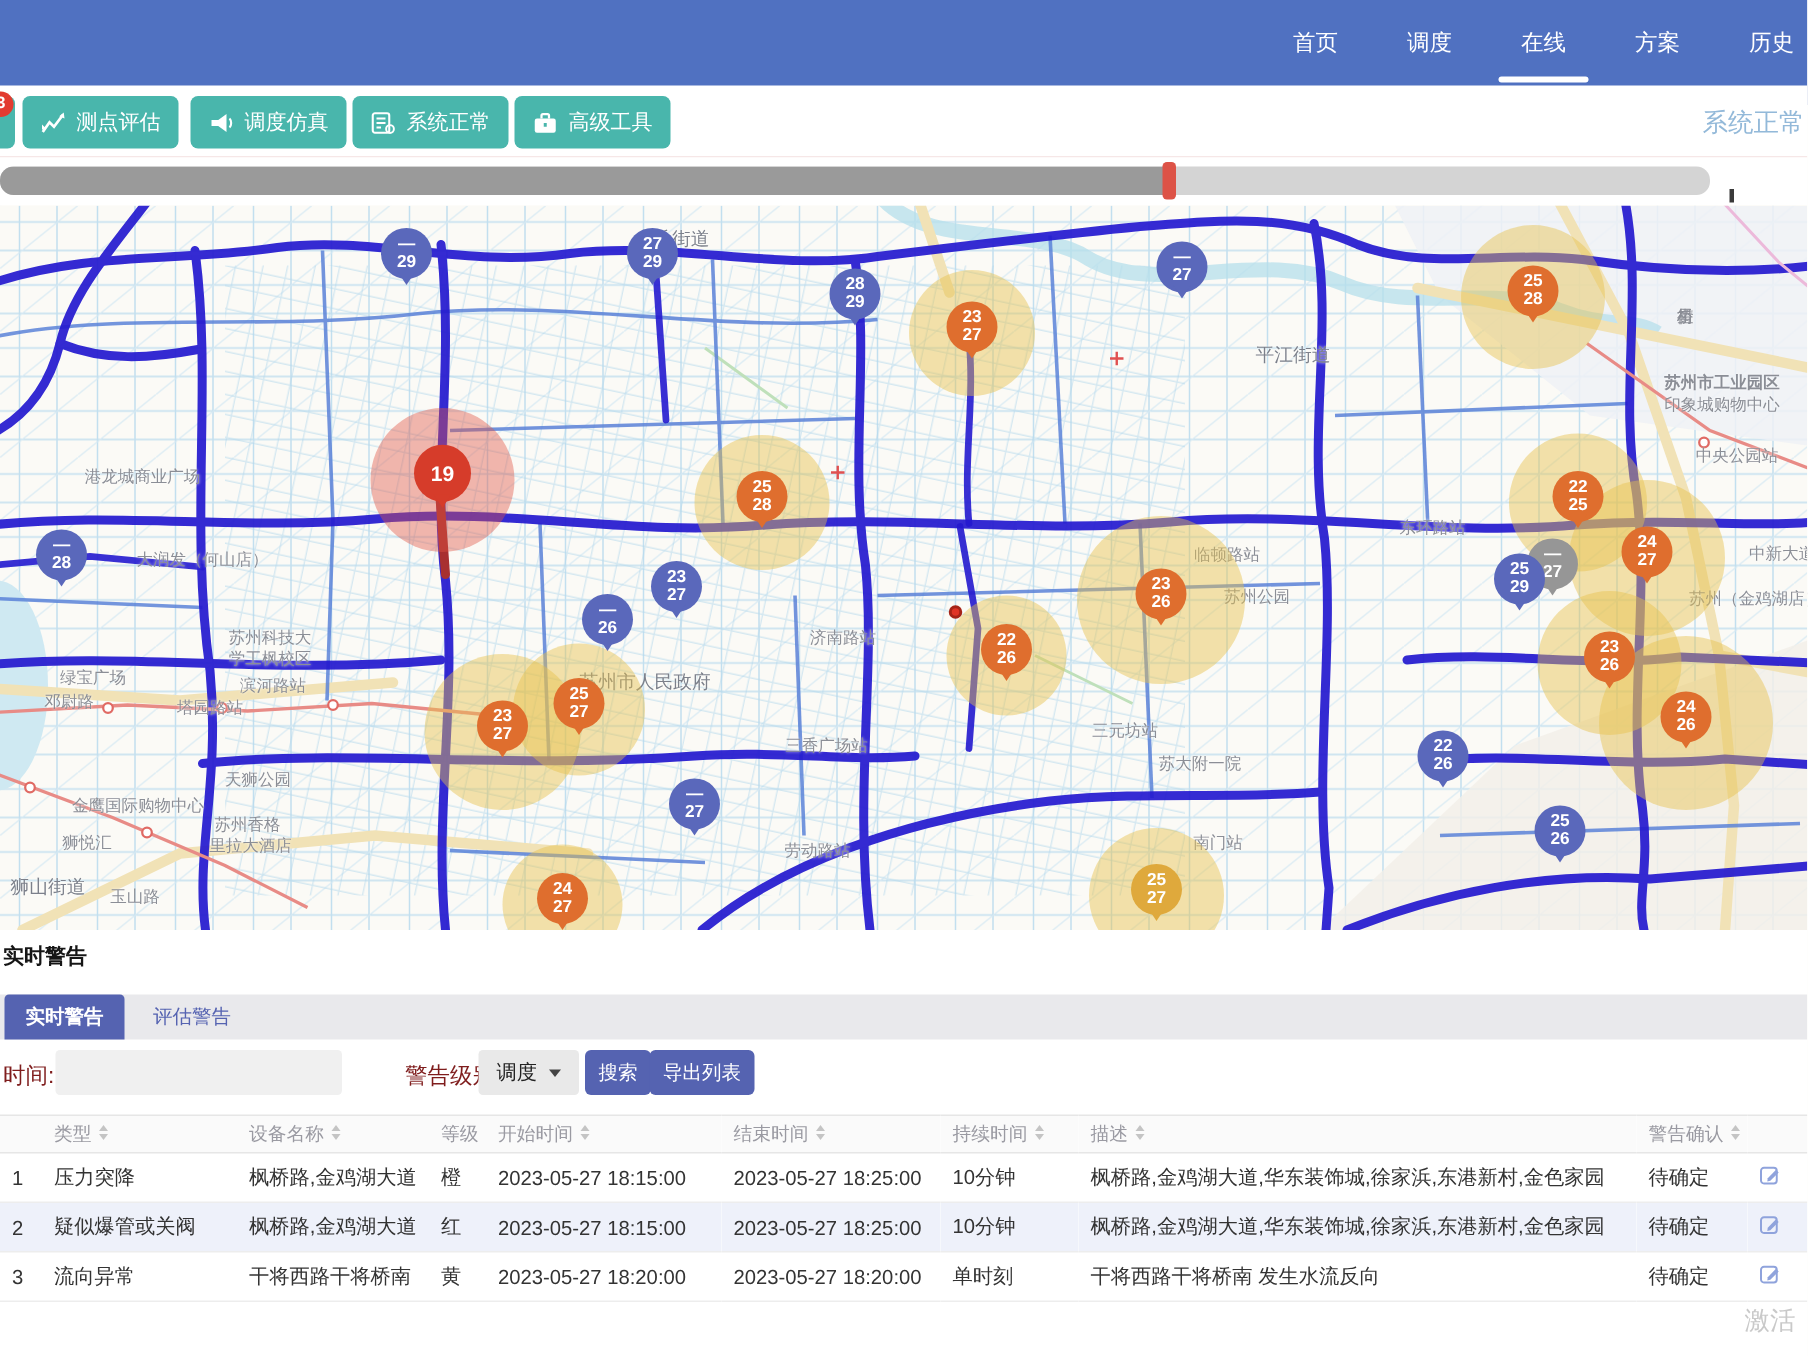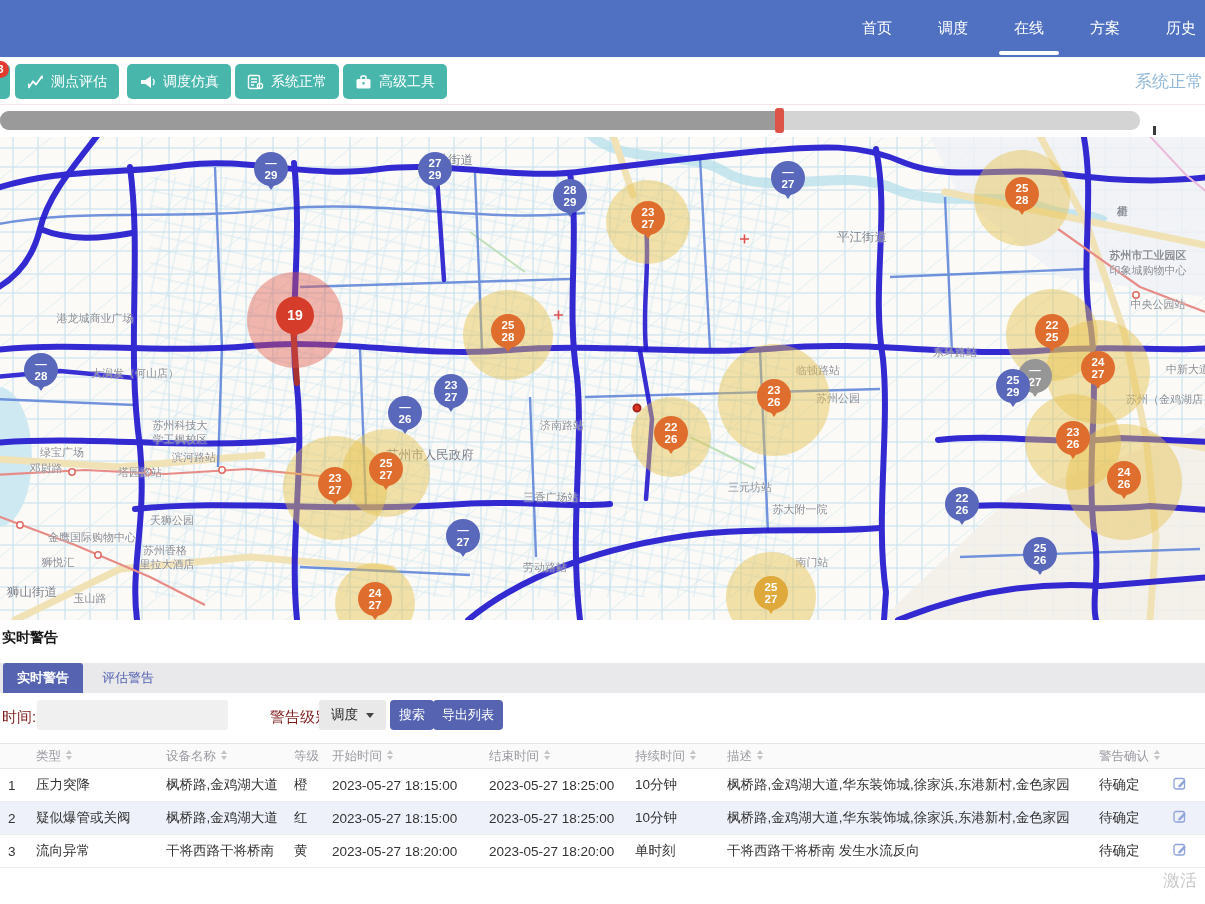--- a/index.html
+++ b/index.html
@@ -235,21 +235,21 @@
     </svg>
     <div class="layer">
         <span class="mlabel big" style="left: 448px; top: 23px;">虎丘街道</span>
         <span class="mlabel" style="left: 95px; top: 181px;">港龙城商业广场</span>
         <span class="mlabel" style="left: 135px; top: 236px;">大润发（何山店）</span>
         <span class="mlabel" style="left: 180px; top: 288px;">苏州科技大</span>
         <span class="mlabel" style="left: 180px; top: 302px;">学工枫校区</span>
         <span class="mlabel" style="left: 62px; top: 315px;">绿宝广场</span>
         <span class="mlabel" style="left: 46px; top: 331px;">邓尉路</span>
         <span class="mlabel" style="left: 140px; top: 335px;">塔园路站</span>
-        <span class="mlabel" style="left: 194px; top: 320px;">滨河路站</span>
+        <span class="mlabel" style="left: 182px; top: 320px;">滨河路站</span>
         <span class="mlabel" style="left: 172px; top: 383px;">天狮公园</span>
         <span class="mlabel" style="left: 92px; top: 400px;">金鹰国际购物中心</span>
         <span class="mlabel" style="left: 58px; top: 425px;">狮悦汇</span>
         <span class="mlabel" style="left: 165px; top: 413px;">苏州香格</span>
         <span class="mlabel" style="left: 167px; top: 427px;">里拉大酒店</span>
         <span class="mlabel big" style="left: 32px; top: 455px;">狮山街道</span>
         <span class="mlabel" style="left: 90px; top: 461px;">玉山路</span>
         <span class="mlabel big" style="left: 430px; top: 318px;">苏州市人民政府</span>
         <span class="mlabel" style="left: 551px; top: 360px;">三香广场站</span>
         <span class="mlabel" style="left: 545px; top: 430px;">劳动路站</span>

